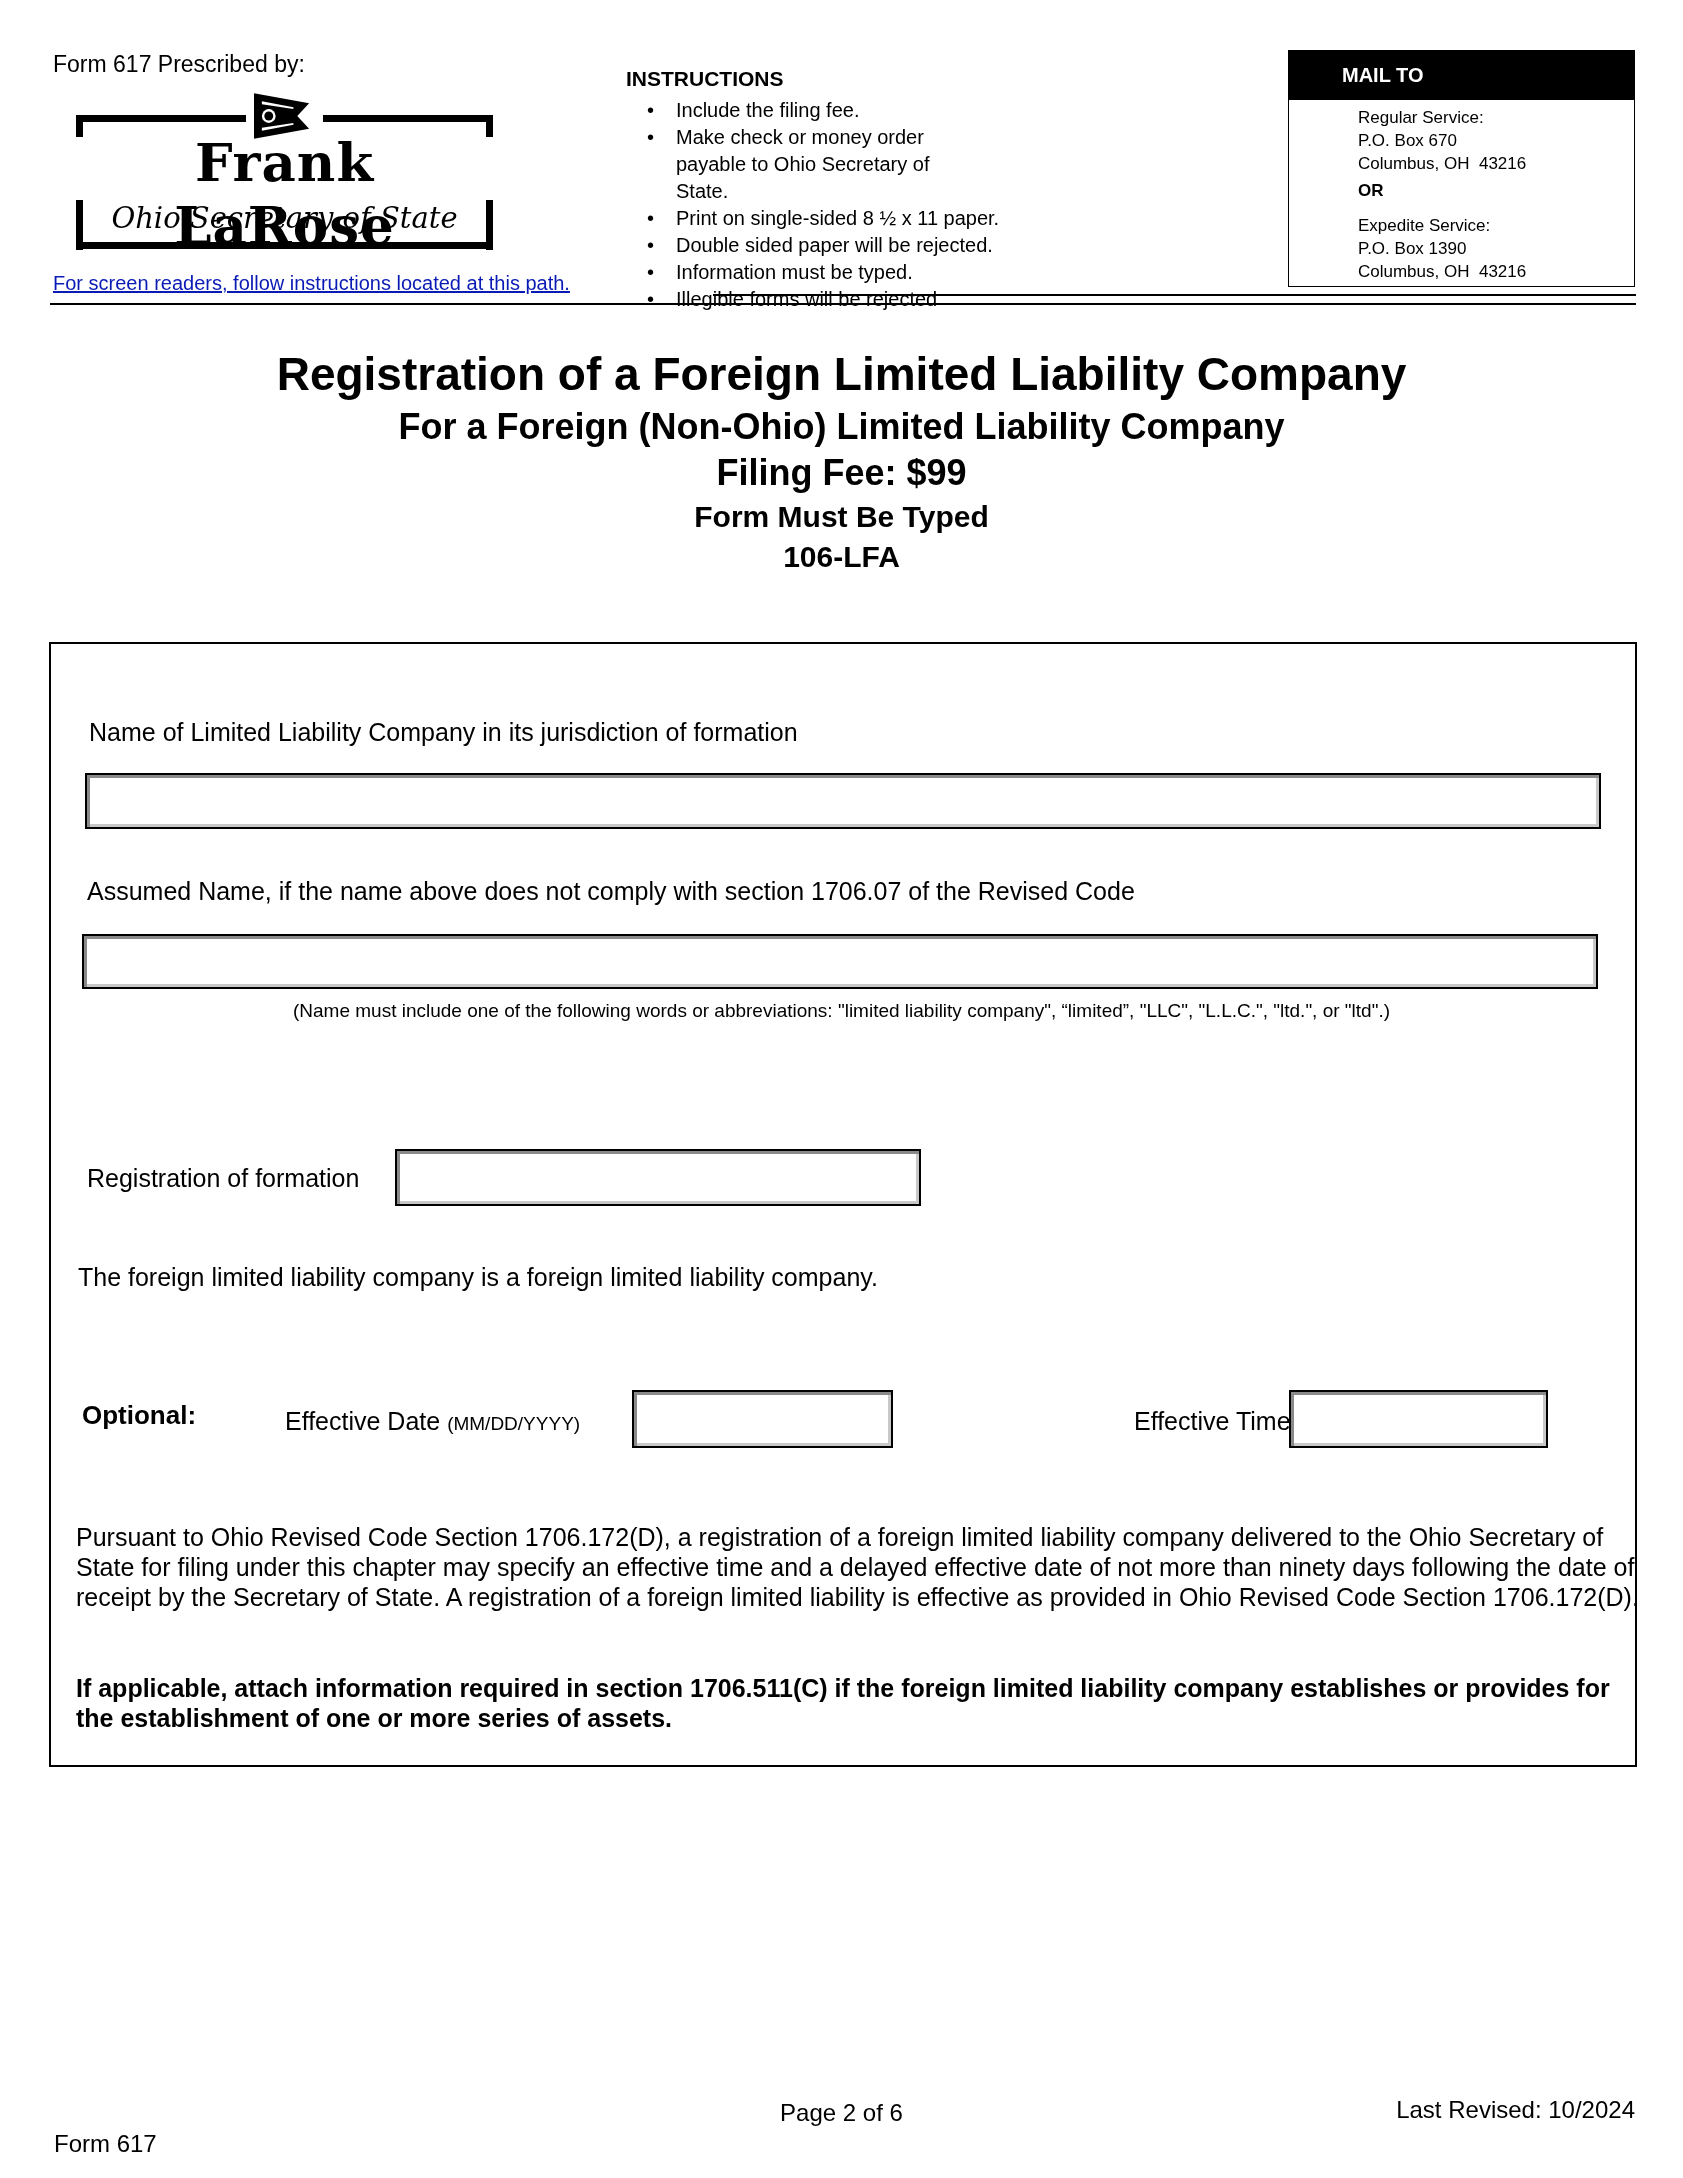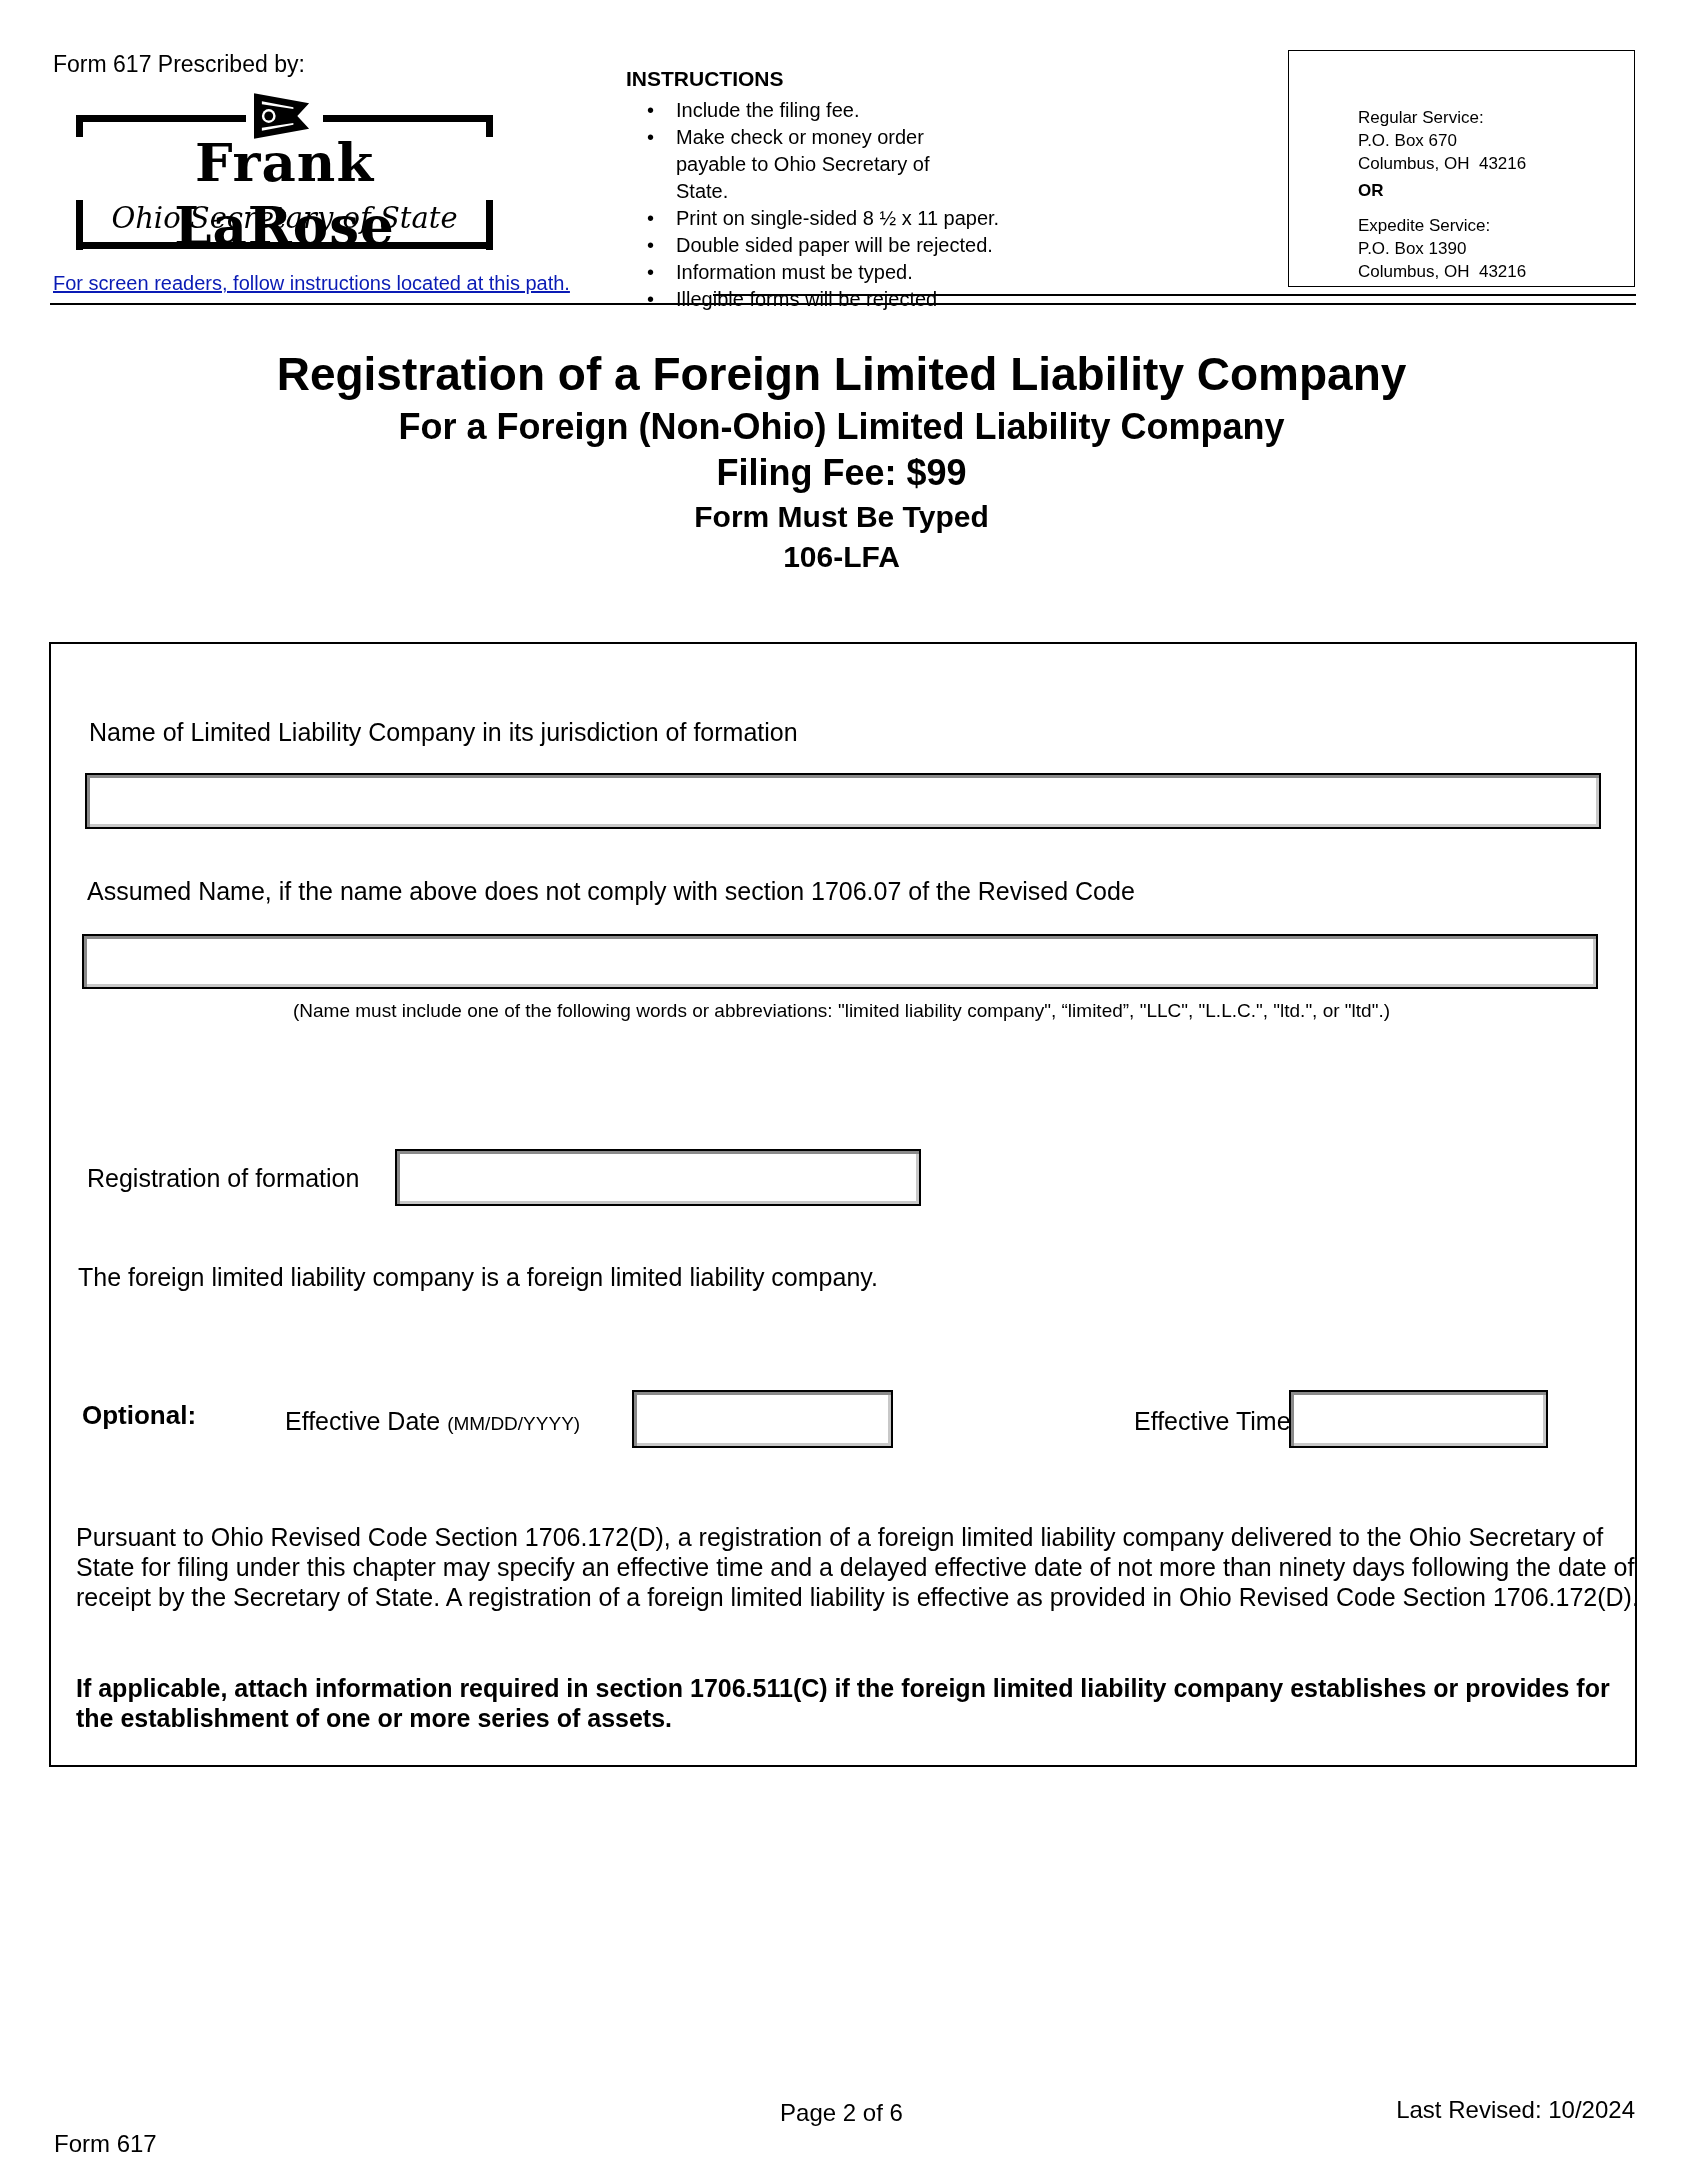--- a/index.html
+++ b/index.html
@@ -99,20 +99,21 @@
 <ul class="instr-list">
   <li>Include the filing fee.</li>
   <li style="white-space: normal; width: 287px;"><span>Make check or money order payable to Ohio Secretary of State.</span></li>
   <li>Print on single-sided 8 ½ x 11 paper.</li>
   <li>Double sided paper will be rejected.</li>
   <li>Information must be typed.</li>
   <li>Illegible forms will be rejected</li>
 </ul>
 
 <div class="mail-box">
+  <div class="mail-head">MAIL TO</div>
   <div class="mail-lines">
     <div>Regular Service:</div>
     <div>P.O. Box 670</div>
     <div style="white-space: pre;">Columbus, OH  43216</div>
     <div class="or">OR</div>
     <div>Expedite Service:</div>
     <div>P.O. Box 1390</div>
     <div style="white-space: pre;">Columbus, OH  43216</div>
   </div>
 </div>

